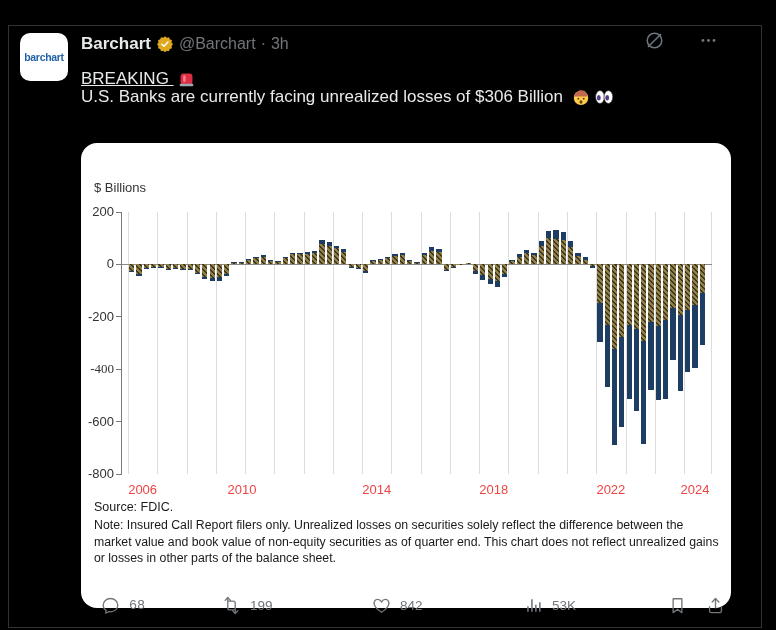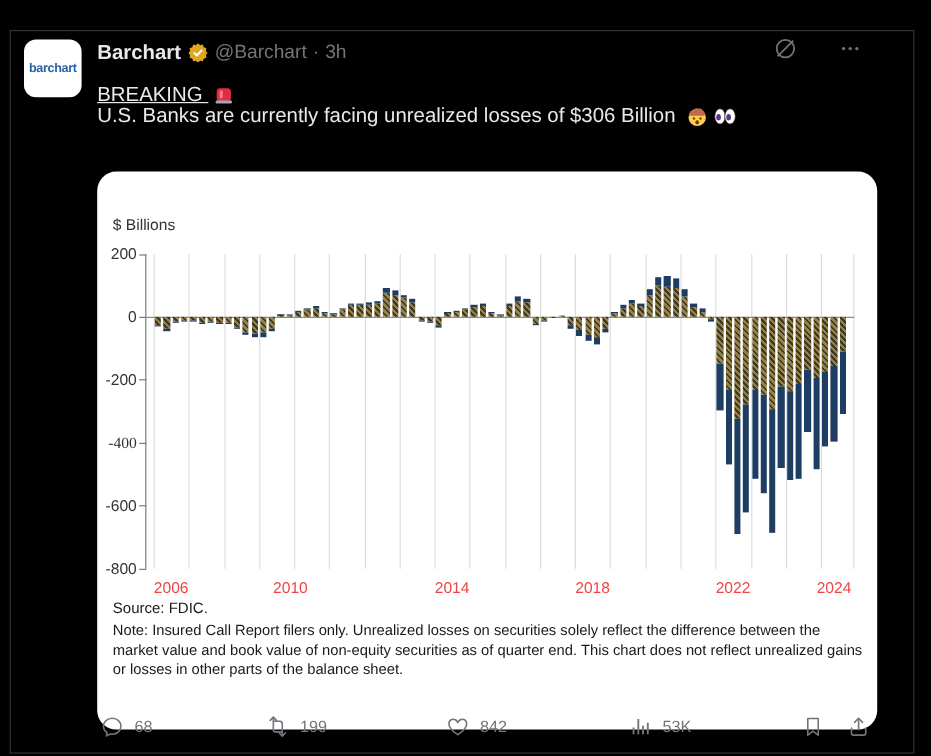--- a/index.html
+++ b/index.html
@@ -51,21 +51,21 @@
   .ylab { position:absolute; left:-50px; width:42px; text-align:right; font-size:13px; color:#333; }
   .xlab { position:absolute; top:270px; transform:translateX(-50%); font-size:13px; color:#ef4444; }
   .c-source { position:absolute; left:13px; top:357px; font-size:12.5px; color:#1a1a1a; }
   .c-note { position:absolute; left:13px; top:374px; width:628px; font-size:12.3px;
             line-height:16.5px; color:#1a1a1a; }
 
   
   .actions { position:absolute; left:0; top:596px; width:776px; height:26px; color:#71767b; }
   .act { position:absolute; display:flex; align-items:center; gap:9px; font-size:13.5px; }
   .act svg { display:block; }
-  .a-reply { left:84px; } .a-rt { left:222px; } .a-like { left:372px; }
+  .a-reply { left:101px;font-family:Liberation Mono, monospace; } .a-rt { left:222px; } .a-like { left:372px; }
   .a-views { left:524px; } .a-bm { left:668px; } .a-share { left:706px; }
 
   
 </style>
 </head>
 <body>
 
 <div class="stage">
   <div class="cell"></div>
 

